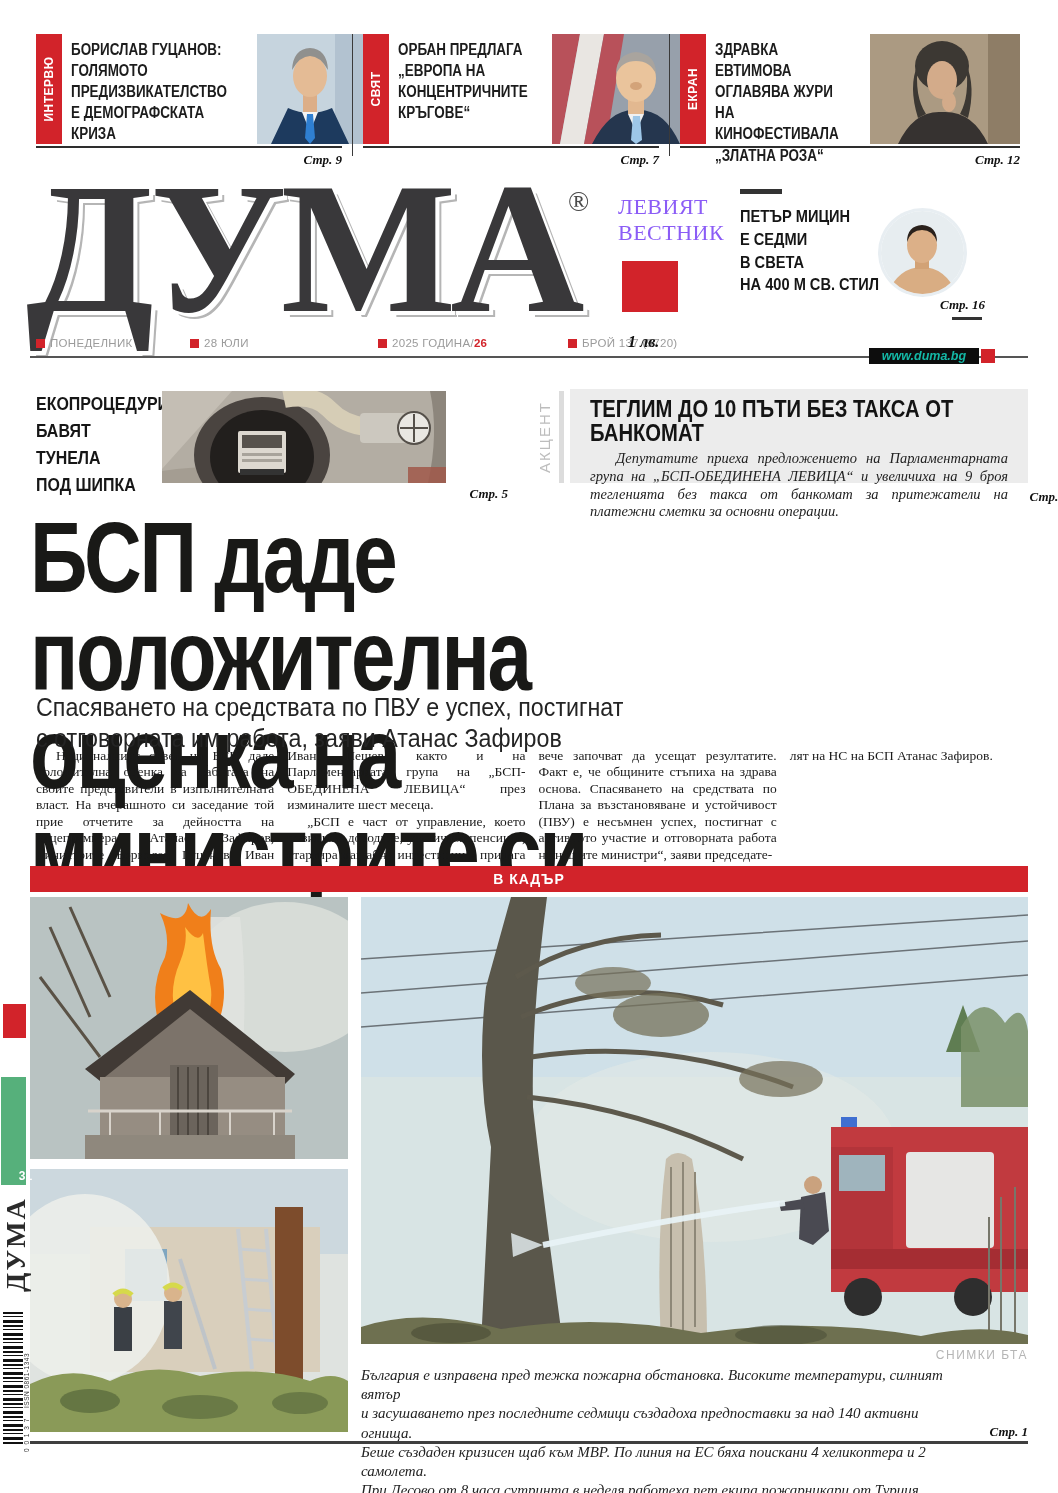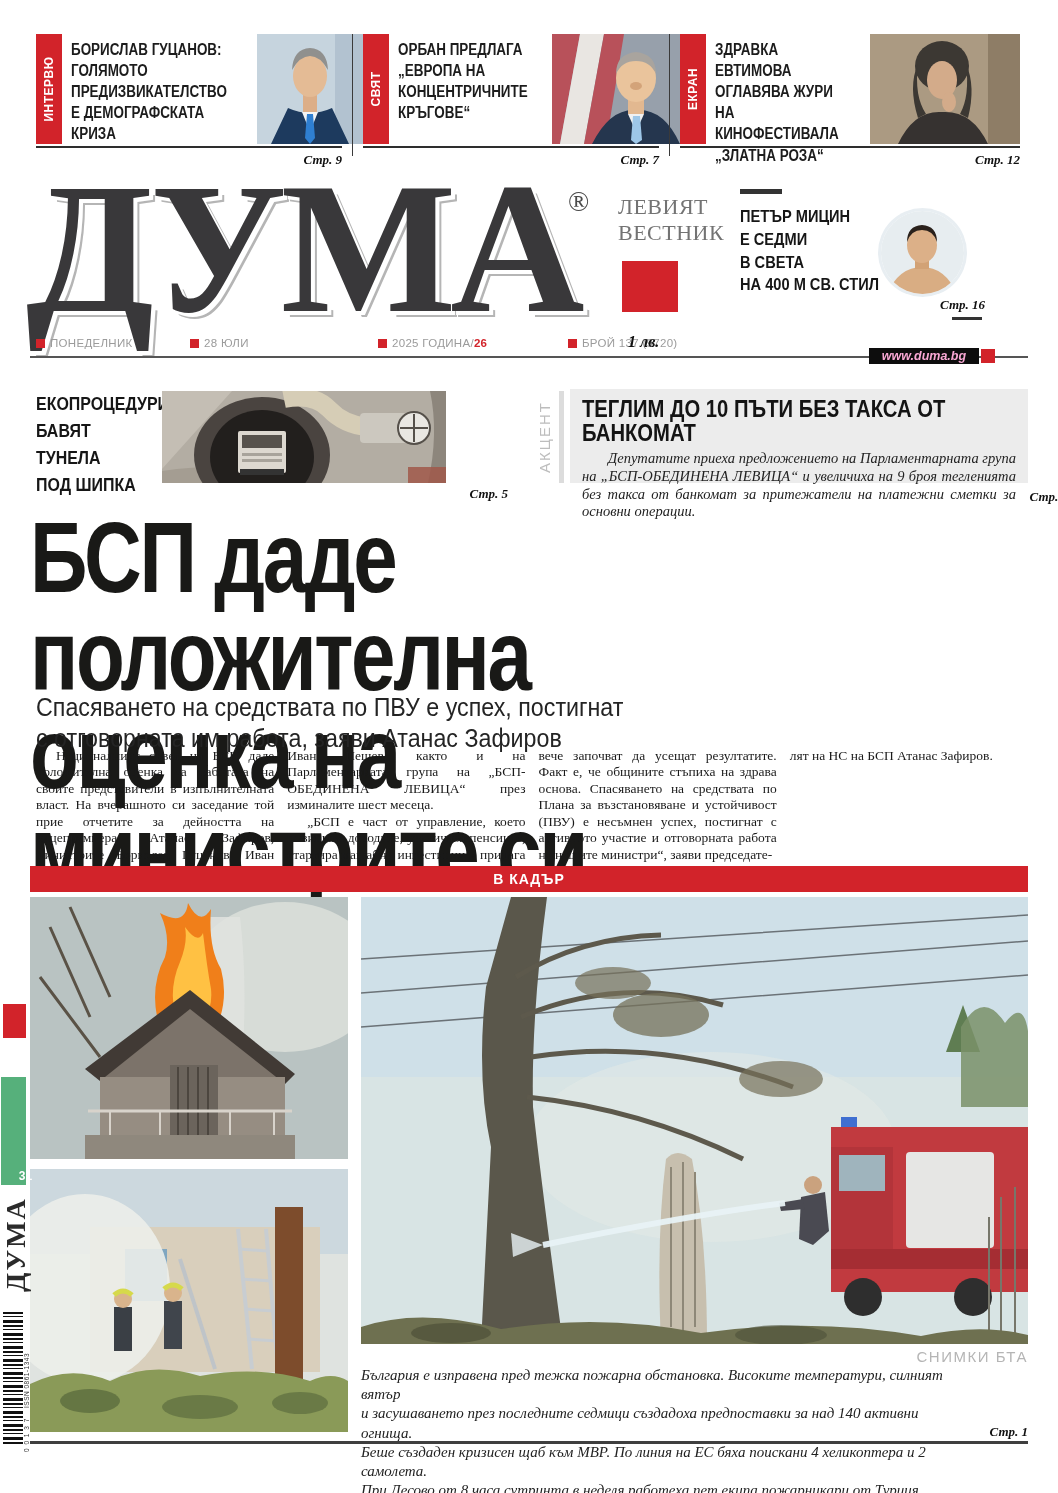--- a/index.html
+++ b/index.html
@@ -21,51 +21,51 @@
   .t-title{flex:1;font-weight:bold;font-size:16px;line-height:1.32;color:#1c1c1c;
       transform:scaleX(.84);transform-origin:left top;padding-top:5px;}
   .t-photo{flex:none;height:110px;}
   .t-rule{height:2px;background:#2e2e2e;margin-top:2px;}
   .t-page{text-align:right;margin-top:4px;}
 
   
   #logo{left:26px;top:176px;font:bold 186px/0.78 "Liberation Serif",serif;color:#39383a;
         letter-spacing:-6px;text-shadow:4px 4px 0 #fff,6px 6px 0 #b5b5b5;}
   #logo-reg{left:568px;top:186px;font:28px "Liberation Serif",serif;color:#4a4a4a;}
-  #tagline{left:618px;top:194px;font:22px/1.18 "Liberation Serif",serif;letter-spacing:.5px;color:#737373;}
+  #tagline{left:618px;top:194px;font:22px/1.18 "Liberation Serif",serif;letter-spacing:.5px;color:#8b5cf6;}
   #mast-redsq{left:622px;top:261px;width:56px;height:51px;background:var(--red);}
   #sports-bar{left:740px;top:189px;width:42px;height:5px;background:#333;}
   #sports-title{left:740px;top:206px;font-weight:bold;font-size:17px;line-height:1.34;color:#161616;
         transform:scaleX(.86);transform-origin:left top;}
   #swimmer{left:881px;top:211px;width:83px;height:83px;border-radius:50%;overflow:hidden;
         box-shadow:0 0 0 3px #e8eef2;}
   #sports-page{left:860px;top:297px;width:125px;text-align:right;}
   #sports-underline{left:952px;top:317px;width:30px;height:3px;background:#333;}
 
   
   .dl-item{top:337px;display:flex;align-items:center;gap:5px;font-size:11.5px;color:#9b9b9b;letter-spacing:.3px;}
   .dl-sq{width:9px;height:9px;background:var(--red);flex:none;}
   .dl-red{color:var(--red);font-weight:bold;}
   #dl-price{left:628px;top:333px;font:bold italic 16px "Liberation Serif",serif;color:#111;}
   #dl-rule{left:30px;top:356px;width:998px;height:2px;background:#555;}
-  #dl-badge{left:869px;top:348px;width:110px;height:16px;background:#0d0d0d;color:#f9a8d4;
+  #dl-badge{left:869px;top:348px;width:110px;height:16px;background:#0d0d0d;color:#14b8a6;
         font:bold italic 12.5px/16px "Liberation Sans",sans-serif;text-align:center;}
   #dl-badge-sq{left:981px;top:349px;width:14px;height:14px;background:var(--red);}
 
   
   #tunnel-title{left:36px;top:391px;font-weight:bold;font-size:19px;line-height:1.42;color:#161616;
         transform:scaleX(.84);transform-origin:left top;}
   #tunnel-photo{left:162px;top:391px;width:284px;height:92px;}
   #tunnel-page{left:320px;top:486px;width:188px;text-align:right;}
   #akcent-label{left:530px;top:391px;width:28px;height:92px;position:absolute;}
   #akcent-label span{position:absolute;left:50%;top:50%;transform:translate(-50%,-50%) rotate(-90deg);
         font-size:15px;letter-spacing:2px;color:#bdbdbd;white-space:nowrap;}
   #akcent-bar{left:559px;top:391px;width:5px;height:92px;background:#dcdcdc;}
   #akcent-box{left:570px;top:389px;width:458px;height:94px;background:#ececec;
-        padding:6px 12px;box-sizing:border-box;}
+        padding:6px 20px;box-sizing:border-box;}
   #akcent-box h2{margin:2px 0 5px;font-size:23px;line-height:1.05;color:#141414;
         transform:scaleX(.88);transform-origin:left top;}
   #akcent-box p{margin:0;font:italic 14.5px/1.22 "Liberation Serif",serif;text-align:justify;
         text-indent:26px;color:#222;}
   #akcent-page{left:880px;top:489px;width:188px;text-align:right;}
 
   
   #headline{left:30px;top:508px;font-weight:bold;font-size:100px;line-height:.98;letter-spacing:-3px;
         color:#191917;transform:scaleX(.8);transform-origin:left top;}
   #subhead{left:36px;top:692px;font-size:25px;line-height:1.22;color:#242424;
@@ -76,21 +76,21 @@
   .col p.ind{text-indent:20px;}
   #lead-page{left:840px;top:836px;width:188px;text-align:right;margin-top:33px;}
 
   
   #banner{left:30px;top:866px;width:998px;height:26px;background:var(--red);color:#fff;
         font-weight:bold;font-size:14px;line-height:26px;text-align:center;letter-spacing:1px;}
   #ph1{left:30px;top:897px;width:318px;height:262px;}
   #ph2{left:30px;top:1169px;width:318px;height:263px;}
   #ph3{left:361px;top:897px;width:667px;height:447px;}
   .photo svg{display:block;width:100%;height:100%;}
-  #credit{left:728px;top:1348px;width:300px;text-align:right;font-size:15px;color:#b5b5b5;letter-spacing:1.5px;}
+  #credit{left:728px;top:1348px;width:300px;text-align:right;font-size:12px;color:#b5b5b5;letter-spacing:1.5px;}
   #caption{left:361px;top:1366px;width:610px;font:italic 15px/1.28 "Liberation Serif",serif;color:#222;}
   #caption-page{left:840px;top:1424px;width:188px;text-align:right;}
   #bottom-rule{left:30px;top:1441px;width:998px;height:3px;background:#3f3f3f;}
 
   
   #spine-red{left:3px;top:1004px;width:23px;height:34px;background:var(--red);}
   #spine-green{left:1px;top:1077px;width:25px;height:108px;background:#56b07b;display:flex;
         align-items:flex-end;justify-content:center;color:#fff;font-weight:bold;font-size:12px;padding-bottom:2px;box-sizing:border-box;padding-left:24px;}
   #spine-duma{left:0;top:1190px;width:28px;height:110px;writing-mode:vertical-rl;transform:rotate(180deg);
         font:bold 28px "Liberation Serif",serif;color:#2b2b2b;letter-spacing:2px;text-align:center;}

